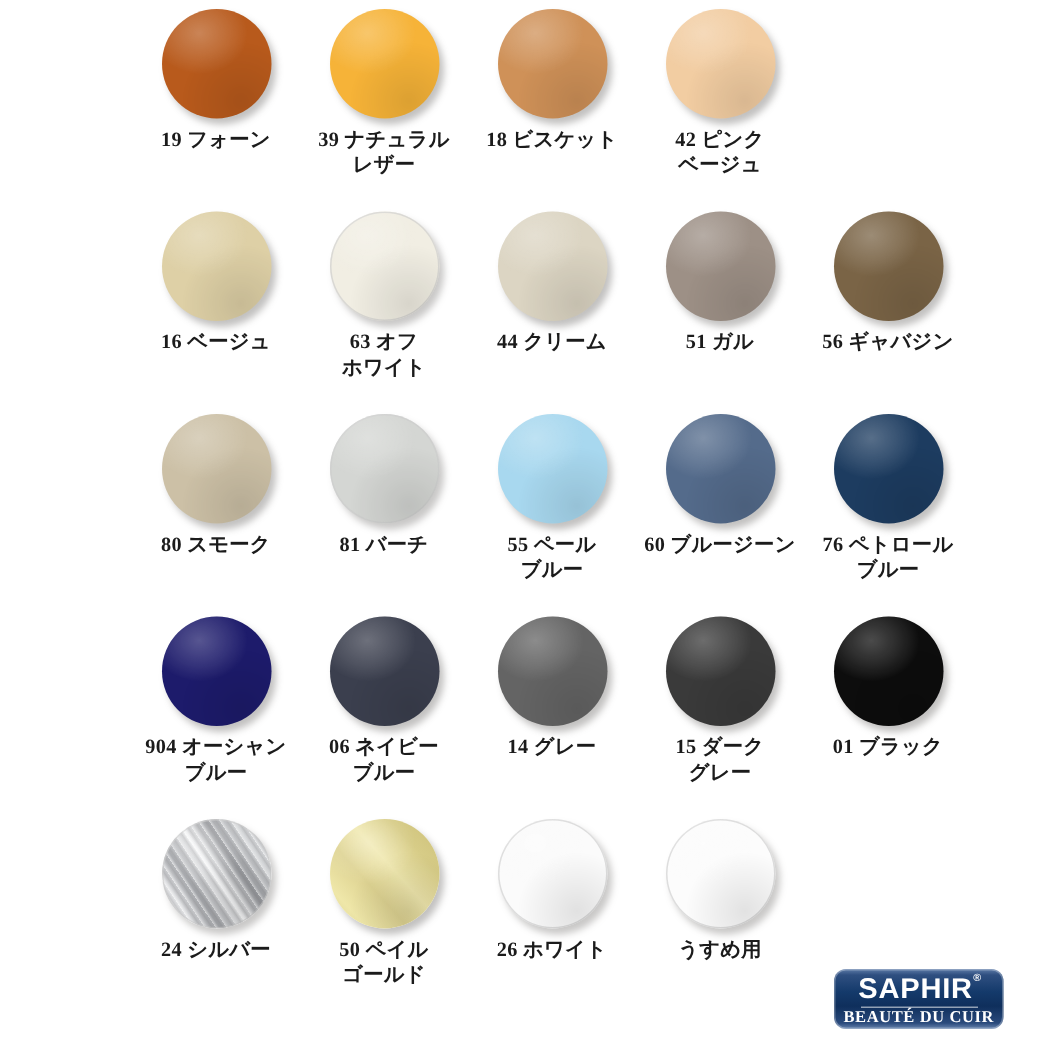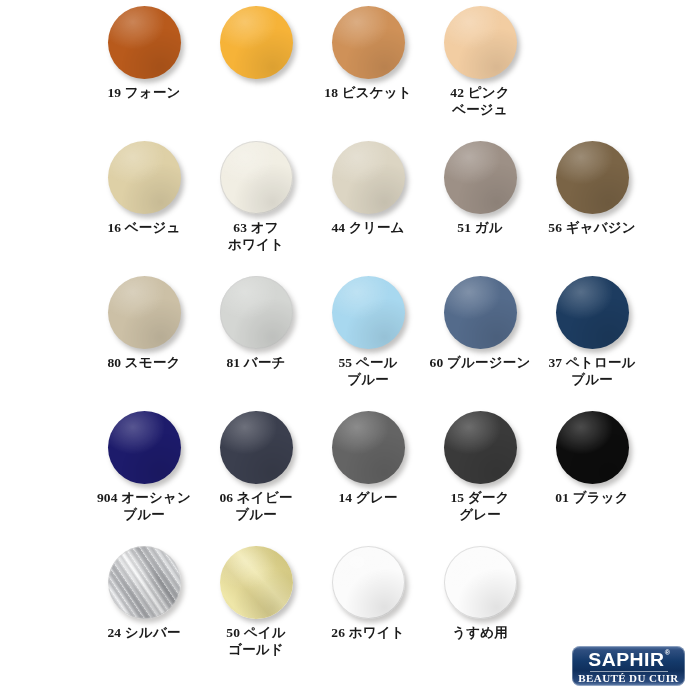--- a/index.html
+++ b/index.html
@@ -115,21 +115,21 @@
     letter-spacing: 0.2px;
     font-family: "Liberation Serif", "DejaVu Serif", serif;
     font-weight: 600;
   }
 
   .swatch-label .lbl-line { display: block; white-space: nowrap; }
 
   
   #saphir-logo {
     position: absolute;
-    right: 10px;
+    right: 26px;
     bottom: 9px;
     width: 113px;
     height: 40px;
     border-radius: 8px;
     background:
       linear-gradient(180deg,
         #5d7ba8 0%,
         #2f4f80 10%,
         #143a6b 38%,
         #0f2f5c 62%,
@@ -200,20 +200,24 @@
           <div class="swatch-disc" style="background: rgb(184, 90, 28);"></div>
         </div>
         <div class="swatch-label">
           <span class="lbl-line">19 フォーン</span>
         </div>
       </div>
       <div class="swatch-cell">
         <div class="swatch-disc-wrap">
           <div class="swatch-disc" style="background: rgb(246, 179, 56);"></div>
         </div>
+        <div class="swatch-label">
+          <span class="lbl-line">39 ナチュラル</span>
+          <span class="lbl-line">レザー</span>
+        </div>
       </div>
       <div class="swatch-cell">
         <div class="swatch-disc-wrap">
           <div class="swatch-disc" style="background: rgb(207, 145, 88);"></div>
         </div>
         <div class="swatch-label">
           <span class="lbl-line">18 ビスケット</span>
         </div>
       </div>
       <div class="swatch-cell">
@@ -301,21 +305,21 @@
         </div>
         <div class="swatch-label">
           <span class="lbl-line">60 ブルージーン</span>
         </div>
       </div>
       <div class="swatch-cell">
         <div class="swatch-disc-wrap">
           <div class="swatch-disc" style="background: rgb(29, 60, 96);"></div>
         </div>
         <div class="swatch-label">
-          <span class="lbl-line">37 ペトロール</span>
+          <span class="lbl-line">76 ペトロール</span>
           <span class="lbl-line">ブルー</span>
         </div>
       </div>
     </div>
     <div class="swatch-row">
       <div class="swatch-cell">
         <div class="swatch-disc-wrap">
           <div class="swatch-disc" style="background: rgb(29, 27, 107);"></div>
         </div>
         <div class="swatch-label">

